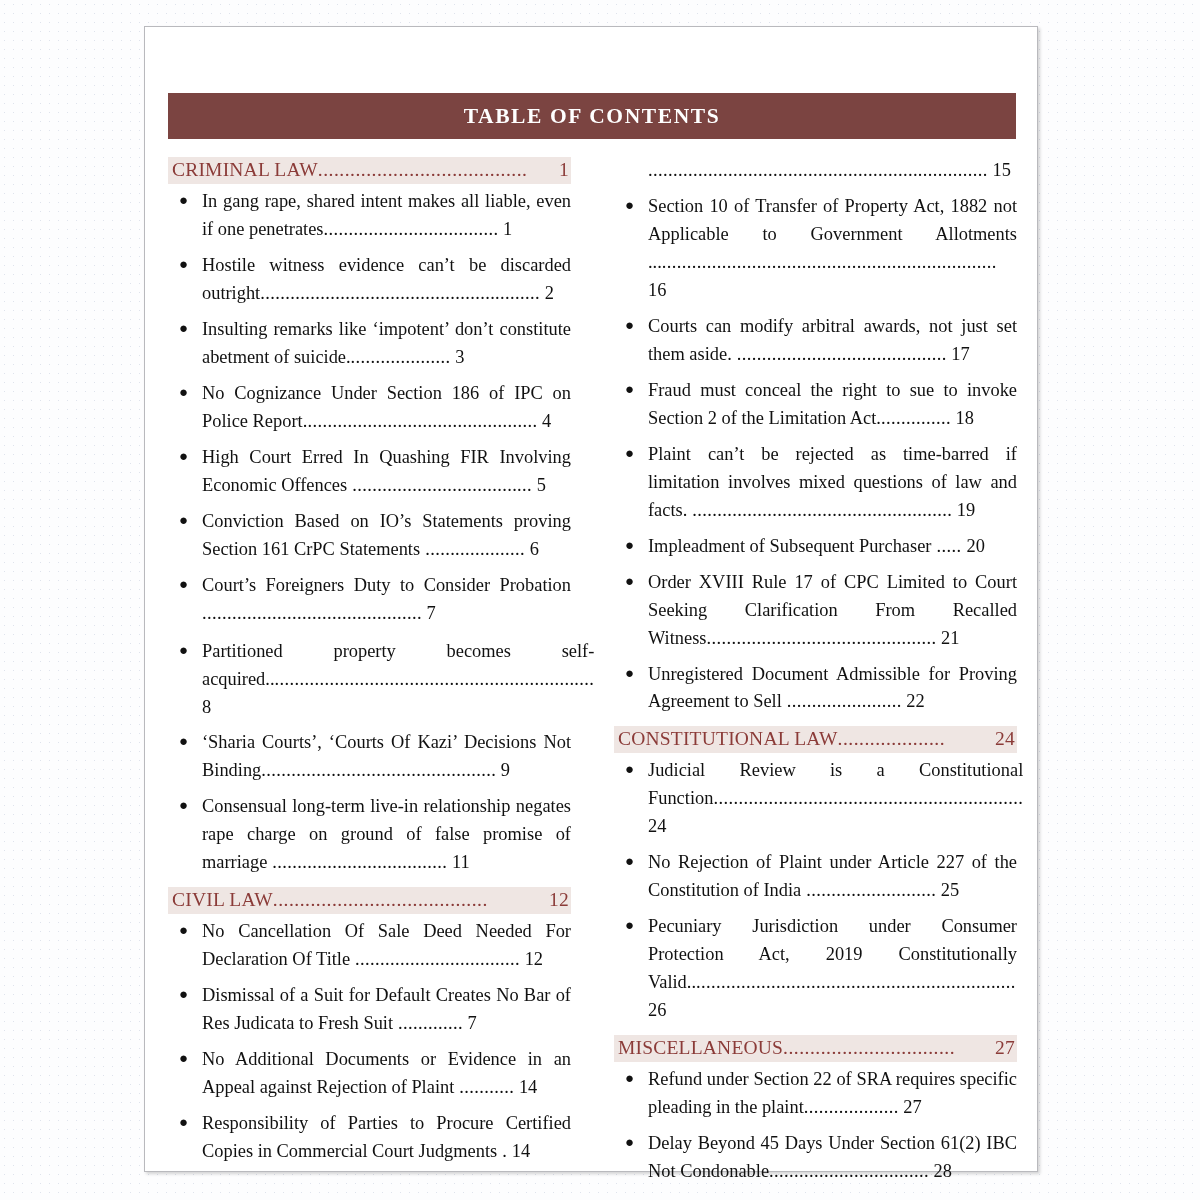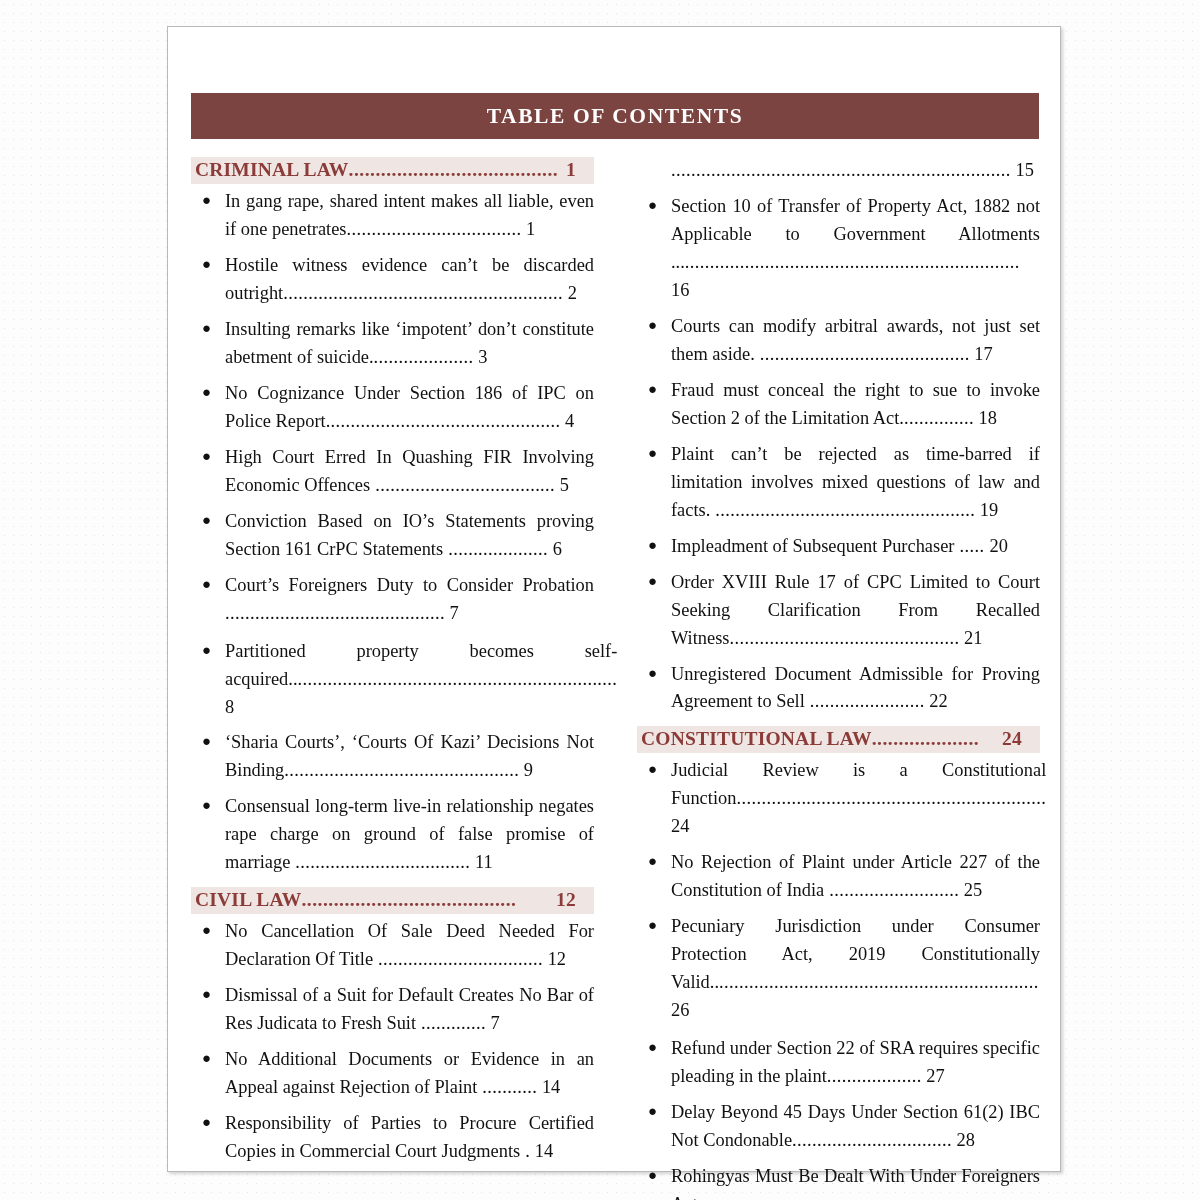--- a/index.html
+++ b/index.html
@@ -11,21 +11,21 @@
     height: 1200px;
     background-color: #fdfdfe;
     background-image: radial-gradient(circle, #dfe3ec 0.7px, transparent 0.8px);
     background-size: 9px 9px;
     font-family: "Liberation Serif", serif;
     overflow: hidden;
   }
 
   #page {
     position: absolute;
-    left: 167px;
+    left: 144px;
     top: 26px;
     width: 894px;
     height: 1146px;
     background: #ffffff;
     border: 1px solid #b9b9bd;
     box-shadow: 2px 2px 3px rgba(0,0,0,0.17);
     box-sizing: border-box;
   }
 
   
@@ -58,28 +58,28 @@
     gap: 43px;
   }
   .col {
     width: 403px;
   }
 
   
   .section-head {
     background: #EFE6E3;
     color: #8B3B38;
-    font-weight: bold;
+    font-weight: normal;
     font-size: 19.5px;
     letter-spacing: 0.2px;
     display: flex;
     align-items: baseline;
     white-space: nowrap;
     overflow: hidden;
-    padding: 2px 18px 3px 4px;
+    padding: 2px 2px 3px 4px;
     margin-bottom: 4px;
     box-sizing: border-box;
   }
   .section-head .sh-label {
     flex: 0 0 auto;
   }
   .section-head .sh-leader {
     flex: 1 1 auto;
     overflow: hidden;
     color: #8B3B38;
@@ -258,20 +258,25 @@
           <div class="entry">
             <span class="bullet">●</span>
             <span class="etext"><span>No Rejection of Plaint under Article 227 of the Constitution of India</span><span class="leader"> ..........................</span><span class="pnum"> 25</span></span>
           </div>
           <div class="entry">
             <span class="bullet">●</span>
             <span class="etext"><span>Pecuniary Jurisdiction under Consumer Protection Act, 2019 Constitutionally Valid..</span><span class="leader">................................................................</span><span class="pnum"> 26</span></span>
           </div>
         </div>
         <div class="section-block gap-before-head">
+          <div class="section-head">
+            <span class="sh-label">MISCELLANEOUS</span>
+            <span class="sh-leader">................................</span>
+            <span class="sh-page">27</span>
+          </div>
           <div class="entry">
             <span class="bullet">●</span>
             <span class="etext"><span>Refund under Section 22 of SRA requires specific pleading in the plaint</span><span class="leader">...................</span><span class="pnum"> 27</span></span>
           </div>
           <div class="entry">
             <span class="bullet">●</span>
             <span class="etext"><span>Delay Beyond 45 Days Under Section 61(2) IBC Not Condonable</span><span class="leader">................................</span><span class="pnum"> 28</span></span>
           </div>
           <div class="entry">
             <span class="bullet">●</span>

